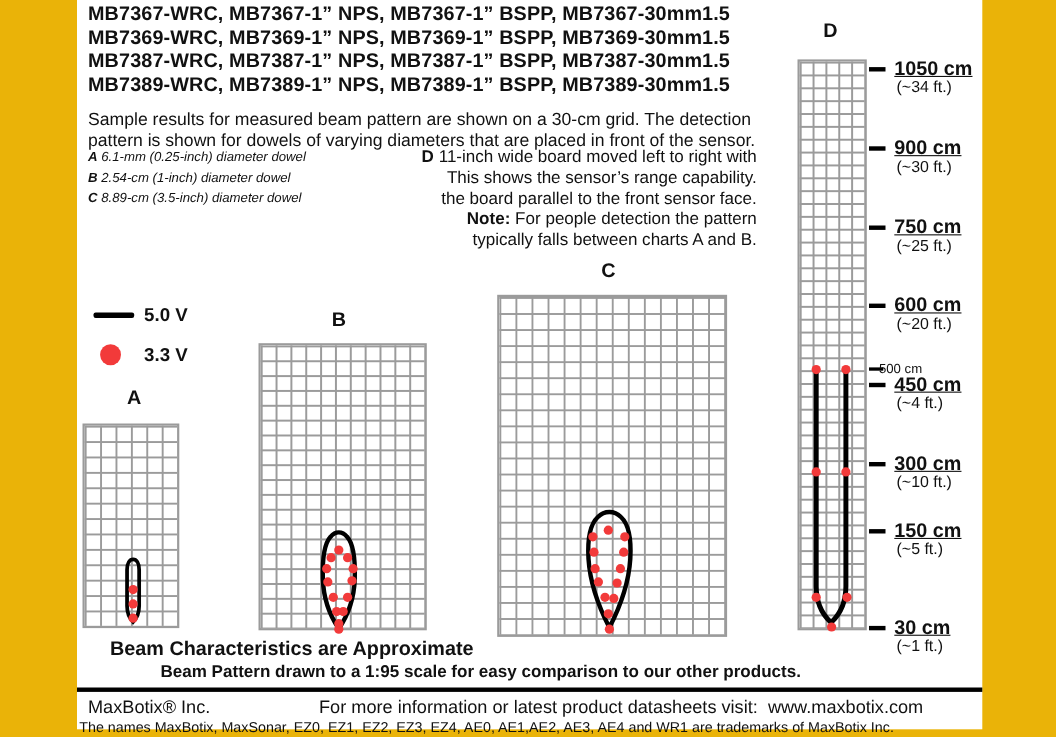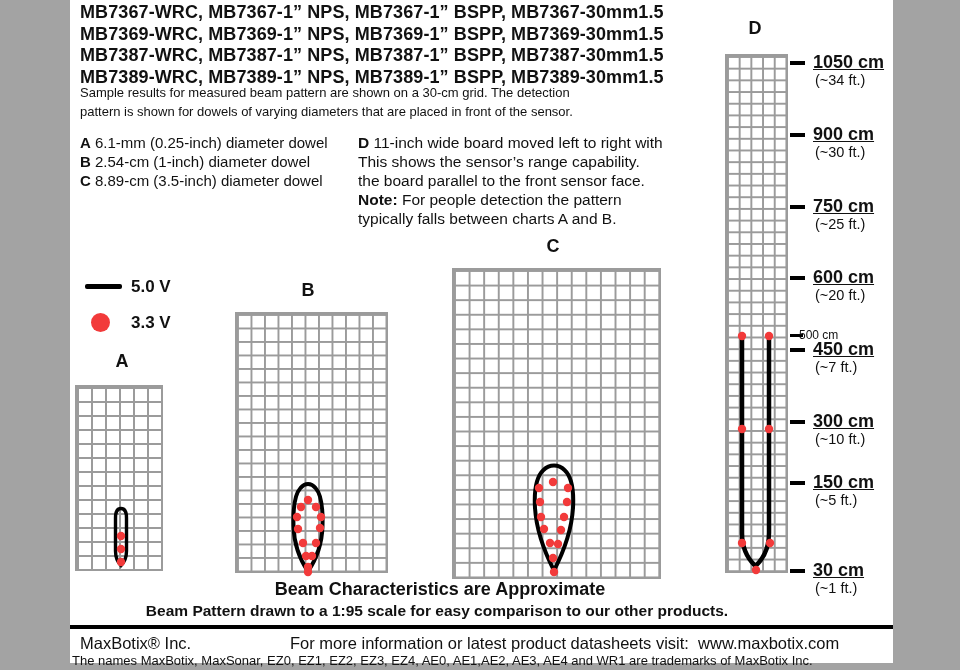--- a/index.html
+++ b/index.html
@@ -1,26 +1,26 @@
 <!DOCTYPE html>
 <html><head>
 <meta charset="utf-8">
 <style>
   html,body{margin:0;padding:0;background:#000;}
-  #page{position:relative;width:960px;height:670px;background:#a3a3a3;overflow:hidden;
+  #page{position:relative;width:960px;height:670px;background:#eab308;overflow:hidden;
         font-family:"Liberation Sans", sans-serif;color:#111;}
   #content{position:absolute;left:70px;top:0;width:823px;height:663px;background:#fff;}
   .abs{position:absolute;}
   .b{font-weight:700;}
   
   #title{left:10px;top:2px;width:660px;font-size:18px;font-weight:700;line-height:21.5px;letter-spacing:.1px;white-space:nowrap;}
   
-  #intro{left:10px;top:83px;width:640px;font-size:13px;line-height:19px;}
-  #dowels{left:10px;top:133px;width:280px;font-size:15px;line-height:19px;}
-  #board{left:288px;top:133px;width:330px;font-size:15.5px;line-height:19px;}
+  #intro{left:10px;top:100px;width:640px;font-size:16px;line-height:19px;}
+  #dowels{left:10px;top:133px;width:280px;font-size:12px;line-height:19px;font-style:italic;}
+  #board{left:288px;top:133px;width:330px;font-size:15.5px;line-height:19px;text-align:right;}
   
   .legend-line{left:15px;top:284px;width:37px;height:5px;background:#000;border-radius:2px;}
   .legend-dot{left:21px;top:313px;width:19px;height:19px;border-radius:50%;background:#f23a3a;}
   .legend-txt{font-size:17px;font-weight:700;}
   #lg50{left:61px;top:277px;}
   #lg33{left:61px;top:313px;}
   
   .chart-letter{width:30px;text-align:center;font-size:18px;font-weight:700;}
   #la{left:37px;top:351px;}
   #lb{left:223px;top:280px;}
@@ -40,21 +40,21 @@
   .scale-main{position:absolute;left:23px;top:0;font-size:18px;font-weight:700;white-space:nowrap;line-height:20px;text-decoration:underline;}
   .scale-sub{position:absolute;left:25px;top:20px;font-size:14.5px;white-space:nowrap;line-height:16px;}
   #sc500{left:720px;top:328px;width:110px;height:16px;}
   #sc500 .tick{position:absolute;left:0;top:6px;width:13px;height:2.5px;background:#000;}
   #sc500 .txt{position:absolute;left:9px;top:0;font-size:12px;white-space:nowrap;}
   
   #beam-svg{position:absolute;left:0;top:0;width:960px;height:670px;pointer-events:none;z-index:5;}
   .beam{fill:none;stroke:#000;}
   .dot{fill:#f23a3a;}
   
-  #foot-approx{left:30px;top:579px;width:680px;text-align:center;font-size:18px;font-weight:700;}
+  #foot-approx{left:30px;top:579px;width:680px;text-align:left;font-size:18px;font-weight:700;}
   #foot-scale{left:10px;top:602px;width:714px;text-align:center;font-size:15.5px;font-weight:700;}
   #foot-rule{left:0;top:625px;width:823px;height:3.5px;background:#000;}
   #foot-company{left:10px;top:634px;font-size:16.5px;}
   #foot-info{left:220px;top:634px;font-size:16.5px;white-space:pre;}
   #foot-tm{left:2px;top:653px;font-size:13px;white-space:nowrap;}
 </style>
 </head>
 <body>
 
 <div id="page">
@@ -121,21 +121,21 @@
         <span class="scale-main">600 cm</span>
         <span class="scale-sub">(~20 ft.)</span>
       </div>
     <div id="sc500" class="abs">
         <span class="tick"></span>
         <span class="txt">500 cm</span>
       </div>
     <div class="abs scale-block" style="top:339px">
         <span class="scale-tick"></span>
         <span class="scale-main">450 cm</span>
-        <span class="scale-sub">(~7 ft.)</span>
+        <span class="scale-sub">(~4 ft.)</span>
       </div>
     <div class="abs scale-block" style="top:411px">
         <span class="scale-tick"></span>
         <span class="scale-main">300 cm</span>
         <span class="scale-sub">(~10 ft.)</span>
       </div>
     <div class="abs scale-block" style="top:472px">
         <span class="scale-tick"></span>
         <span class="scale-main">150 cm</span>
         <span class="scale-sub">(~5 ft.)</span>

